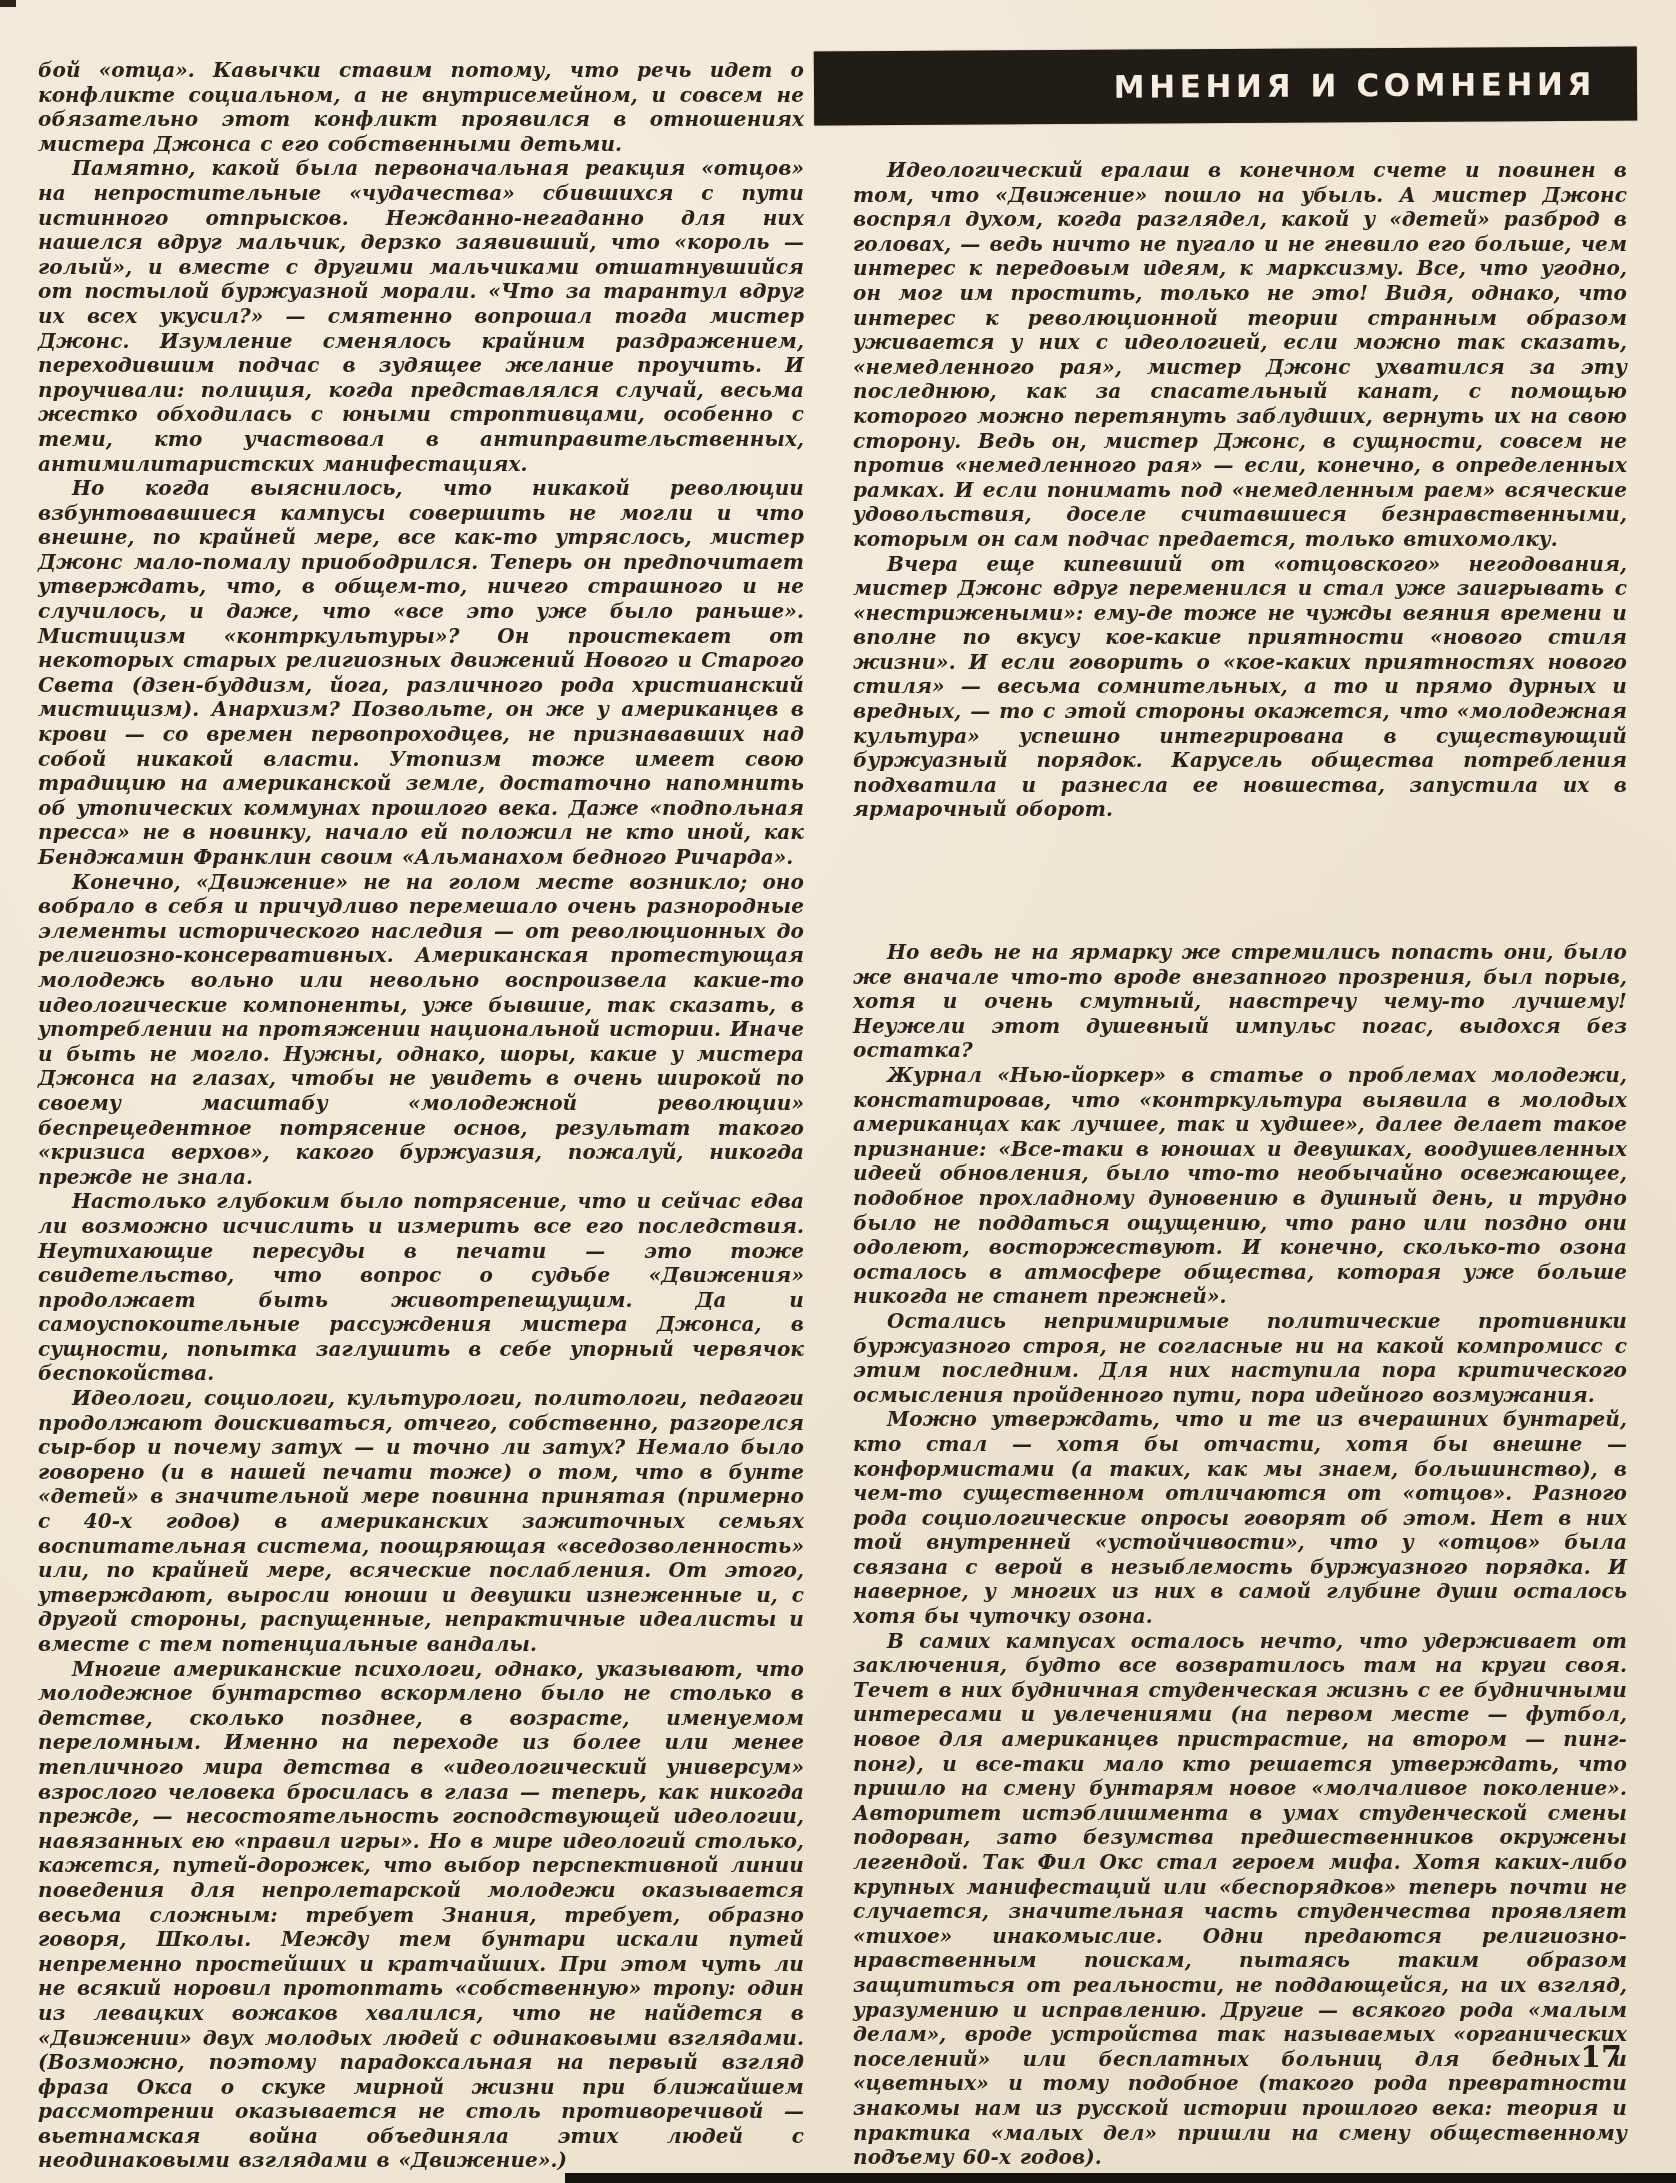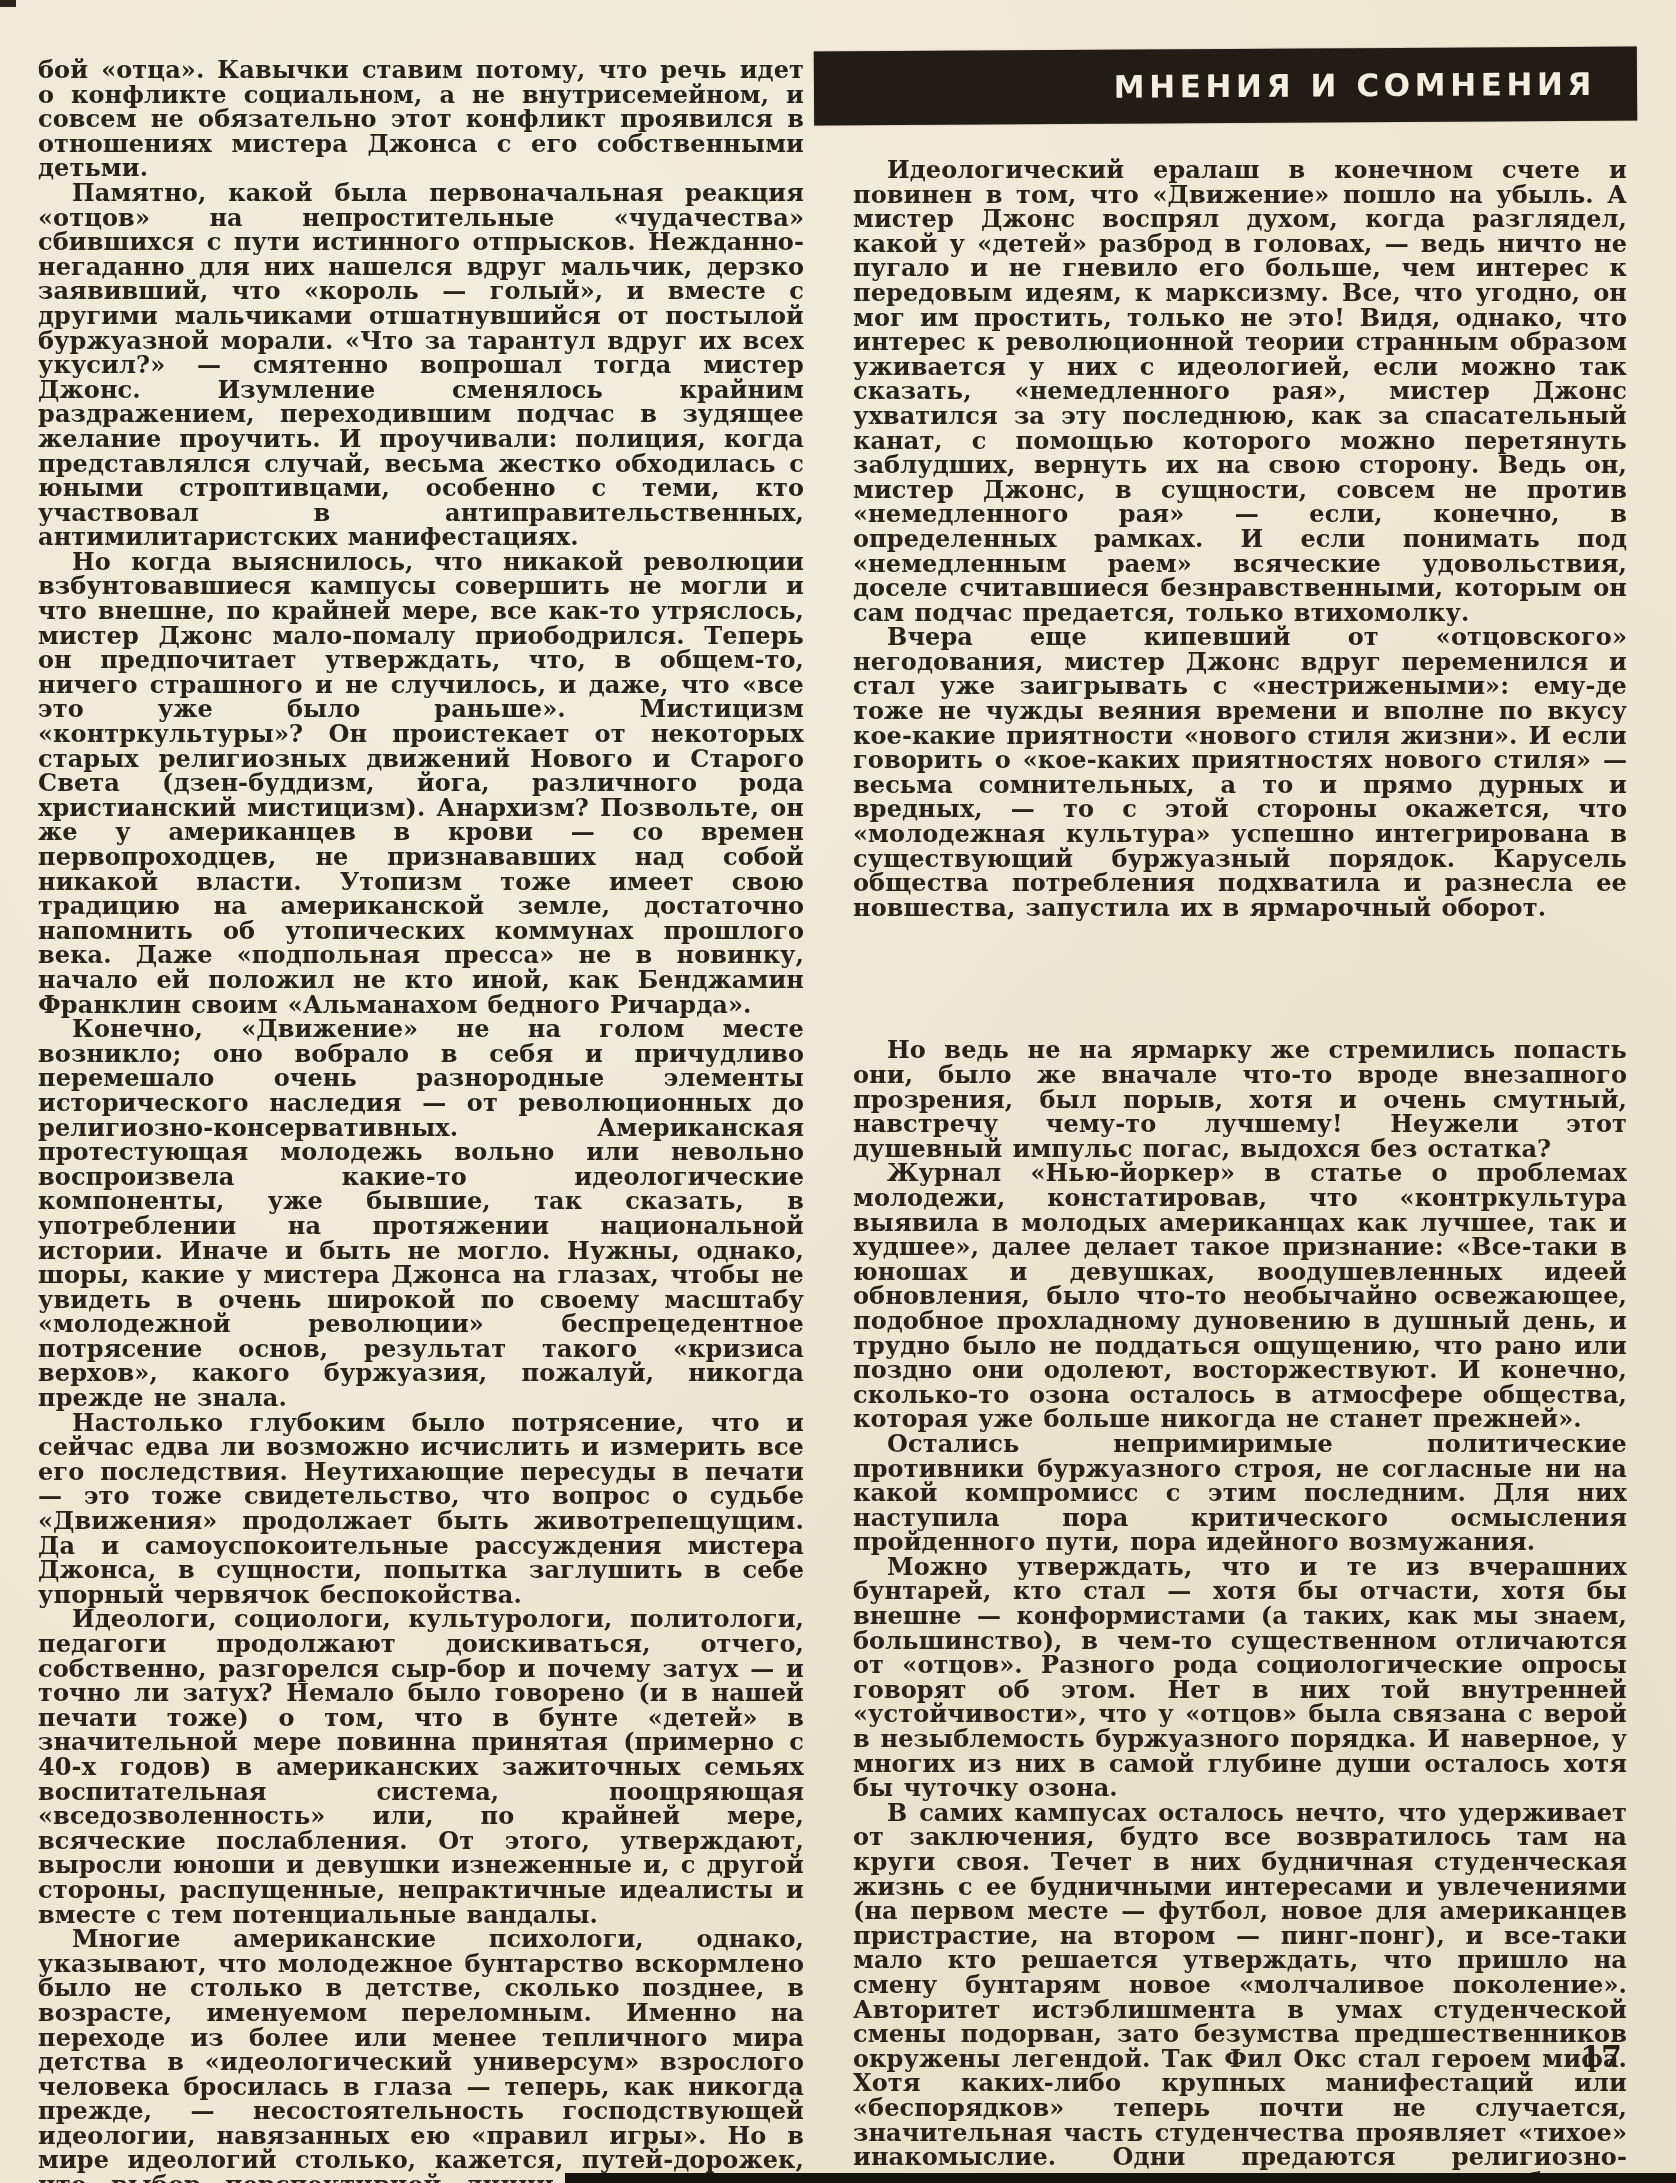--- a/index.html
+++ b/index.html
@@ -20,26 +20,27 @@
   }
   .column {
     position: absolute;
     top: 0;
     text-align: justify;
   }
   .col-left  { left: 38px;   width: 766px; padding-top: 58px;  }
   .col-right { left: 853px; width: 774px; padding-top: 158px; }
   .para {
     margin: 0;
-    font-size: 24px;
+    font-size: 20px;
     font-weight: 700;
     line-height: 24.6px;
     letter-spacing: 0.1px;
     word-spacing: 1.7px;
     text-align: justify;
+    font-style: italic;
   }
   .para.indent { text-indent: 34px; }
   .para.gap-s { }
   .para.gap-l { margin-top: 118px; }
   .banner {
     position: absolute;
     left: 814px;
     top: 49px;
     width: 823px;
     height: 74px;

